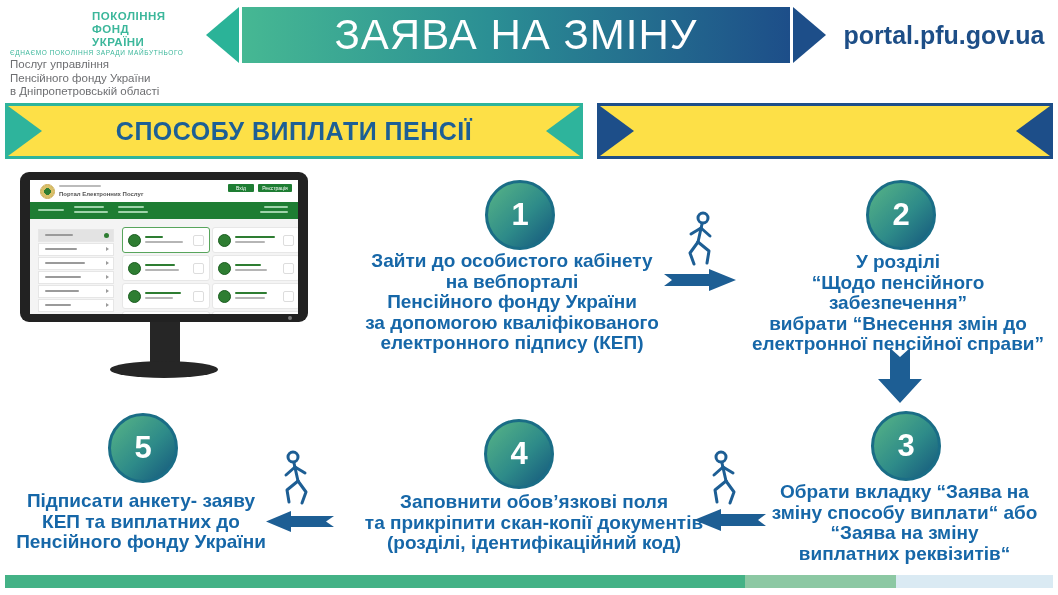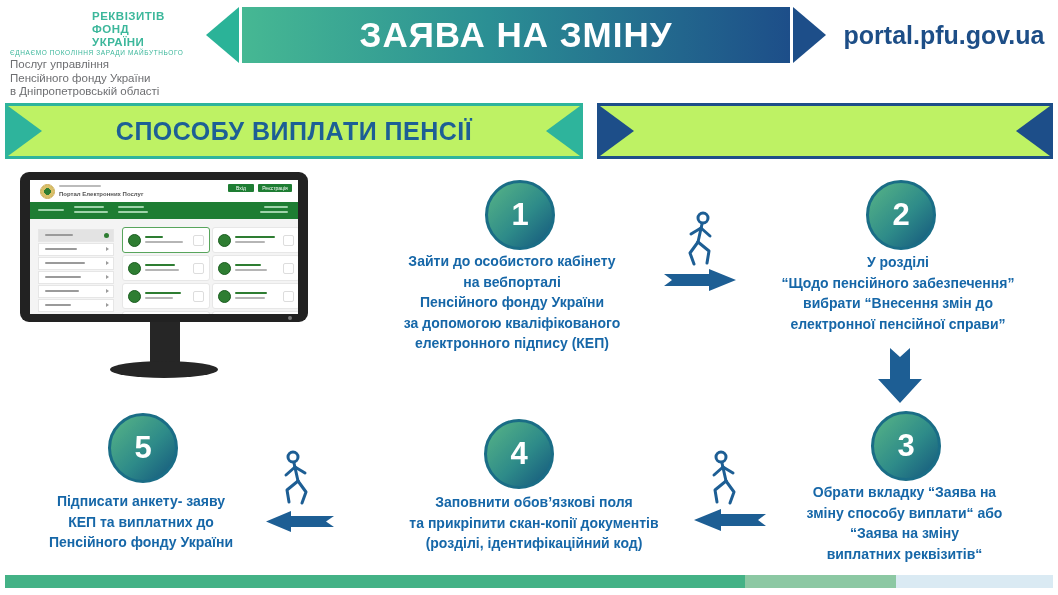--- a/index.html
+++ b/index.html
@@ -10,25 +10,25 @@
   
   .pfu-wordmark{left:10px;top:4px;font-size:44px;font-weight:bold;color:#3cb79b;letter-spacing:-2px;line-height:44px;}
   .pfu-name{left:92px;top:10px;font-size:11.5px;font-weight:bold;color:#3cb79b;line-height:13px;letter-spacing:.5px;}
   .pfu-tagline{left:10px;top:49px;font-size:6.5px;color:#3cb79b;letter-spacing:.6px;}
   .org-lines{left:10px;top:58px;font-size:11.5px;color:#6d6e71;line-height:13.5px;}
 
   
   .main-banner{left:242px;top:7px;width:548px;height:56px;
     background:linear-gradient(90deg,#46b893 0%,#2b8f94 45%,#1d4e89 100%);
     display:flex;align-items:center;justify-content:center;}
-  .main-banner-text{color:#fff;font-size:35px;font-weight:bold;letter-spacing:1px;}
+  .main-banner-text{color:#fff;font-size:42px;font-weight:normal;letter-spacing:1px;}
   .portal-url{left:836px;top:21px;width:216px;text-align:center;font-size:25px;font-weight:bold;color:#1d4e87;}
 
   
-  .sub-banner{height:50px;background:#bef264;display:flex;align-items:center;justify-content:center;}
+  .sub-banner{height:50px;background:#fde047;display:flex;align-items:center;justify-content:center;}
   .sub-banner-text{font-size:25px;font-weight:bold;color:#1d5f95;letter-spacing:.5px;}
   .banner-left{left:5px;top:103px;width:572px;border:3px solid #2eb49c;}
   .banner-right{left:597px;top:103px;width:450px;border:3px solid #1d4e89;}
 
   
   .monitor-bezel{left:20px;top:172px;width:288px;height:150px;background:#222;border-radius:9px;}
   .monitor-screen{left:30px;top:180px;width:268px;height:134px;background:#fff;overflow:hidden;}
   .camera-dot{left:288px;top:316px;width:4px;height:4px;border-radius:50%;background:#777;}
   .monitor-neck{left:150px;top:322px;width:30px;height:42px;background:#262626;}
   .monitor-base{left:110px;top:361px;width:108px;height:17px;background:#262626;border-radius:50%;}
@@ -56,35 +56,35 @@
   .card-circ{position:absolute;left:5px;top:6px;width:11px;height:11px;border-radius:50%;
     background:#2e7d32;border:1.5px solid #1b5e20;}
   .card-bar1{position:absolute;left:22px;top:8px;height:2px;background:#2e7d32;border-radius:1px;}
   .card-bar2{position:absolute;left:22px;top:13px;height:2px;background:#b5b5b5;border-radius:1px;}
   .card-ico{position:absolute;right:5px;top:7px;width:9px;height:9px;border:1px solid #ddd;border-radius:2px;}
 
   
   .step-circle{width:64px;height:64px;border-radius:50%;border:3px solid #1a6d86;
     background:linear-gradient(135deg,#58b586 0%,#2e8b89 55%,#14567d 100%);
     display:flex;align-items:center;justify-content:center;color:#fff;font-size:31px;font-weight:bold;}
-  .step-text{font-size:14px;font-weight:bold;color:#1667a8;text-align:center;line-height:20.5px;}
+  .step-text{font-size:19px;font-weight:bold;color:#1667a8;text-align:center;line-height:20.5px;}
 
   .footer-bar{left:5px;top:575px;width:1048px;height:13px;display:flex;}
   .seg1{width:70.6%;background:#44b286;}
   .seg2{width:14.4%;background:#8cc8a3;}
   .seg3{width:15%;background:#daeaf3;}
   svg{display:block;}
 </style>
 </head>
 <body>
 
 <div class="canvas">
 
   <div class="abs pfu-name">
-    <div>РЕКВІЗИТІВ</div>
+    <div>ПОКОЛІННЯ</div>
     <div>ФОНД</div>
     <div>УКРАЇНИ</div>
   </div>
   <div class="abs pfu-tagline">ЄДНАЄМО ПОКОЛІННЯ ЗАРАДИ МАЙБУТНЬОГО</div>
   <div class="abs org-lines">
     <div>Послуг управління</div>
     <div>Пенсійного фонду України</div>
     <div>в Дніпропетровській області</div>
   </div>
 

